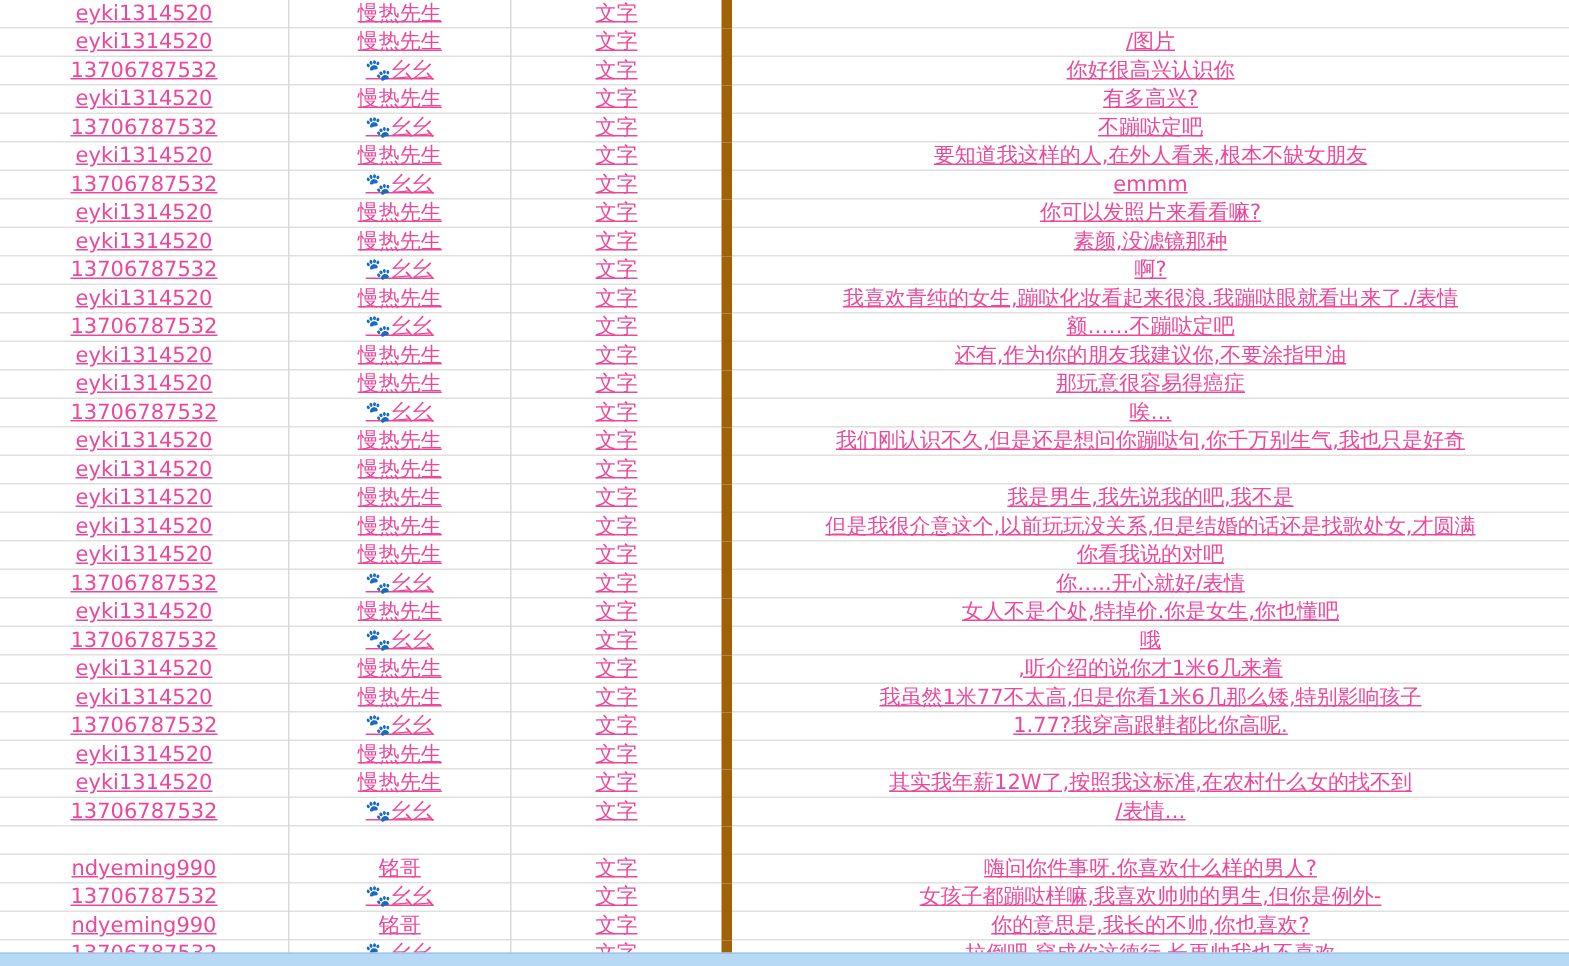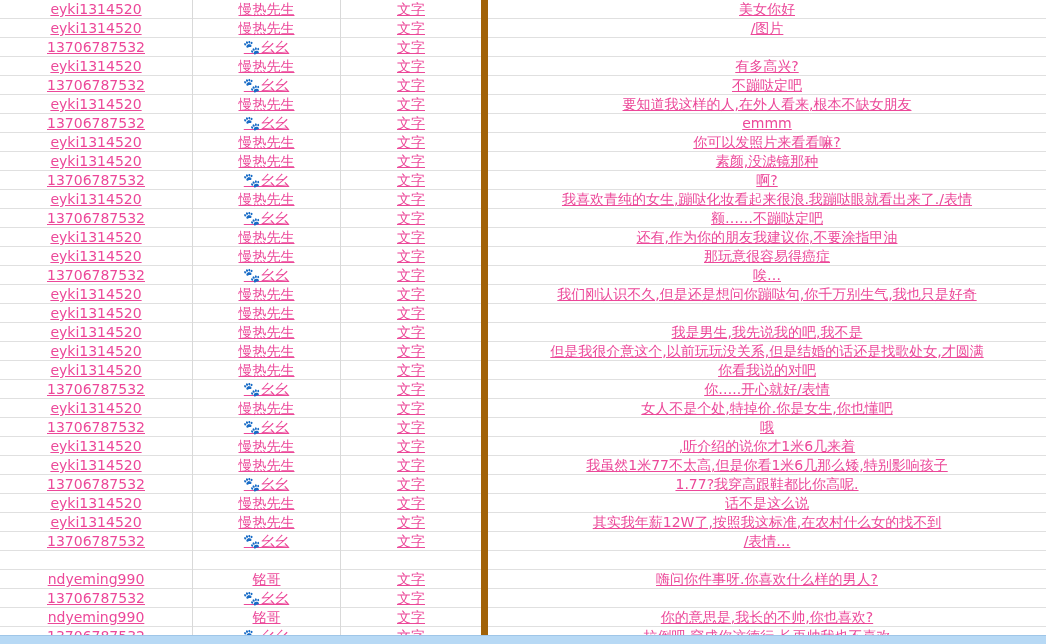--- a/index.html
+++ b/index.html
@@ -47,32 +47,32 @@
 </style>
 </head>
 <body>
 
 <div class="sheet">
   <div id="rows-container">
       <div class="row">
         <div class="cell c0">eyki1314520</div>
         <div class="cell c1">慢热先生</div>
         <div class="cell c2">文字</div>
-        <div class="cell c3">美女你好</div>
       </div>
       <div class="row">
         <div class="cell c0">eyki1314520</div>
         <div class="cell c1">慢热先生</div>
         <div class="cell c2">文字</div>
         <div class="cell c3">/图片</div>
       </div>
       <div class="row">
         <div class="cell c0">13706787532</div>
         <div class="cell c1">🐾幺幺</div>
         <div class="cell c2">文字</div>
+        <div class="cell c3">你好很高兴认识你</div>
       </div>
       <div class="row">
         <div class="cell c0">eyki1314520</div>
         <div class="cell c1">慢热先生</div>
         <div class="cell c2">文字</div>
         <div class="cell c3">有多高兴?</div>
       </div>
       <div class="row">
         <div class="cell c0">13706787532</div>
         <div class="cell c1">🐾幺幺</div>
@@ -201,21 +201,20 @@
       <div class="row">
         <div class="cell c0">13706787532</div>
         <div class="cell c1">🐾幺幺</div>
         <div class="cell c2">文字</div>
         <div class="cell c3">1.77?我穿高跟鞋都比你高呢.</div>
       </div>
       <div class="row">
         <div class="cell c0">eyki1314520</div>
         <div class="cell c1">慢热先生</div>
         <div class="cell c2">文字</div>
-        <div class="cell c3">话不是这么说</div>
       </div>
       <div class="row">
         <div class="cell c0">eyki1314520</div>
         <div class="cell c1">慢热先生</div>
         <div class="cell c2">文字</div>
         <div class="cell c3">其实我年薪12W了,按照我这标准,在农村什么女的找不到</div>
       </div>
       <div class="row">
         <div class="cell c0">13706787532</div>
         <div class="cell c1">🐾幺幺</div>
@@ -231,20 +230,21 @@
       <div class="row">
         <div class="cell c0">ndyeming990</div>
         <div class="cell c1">铭哥</div>
         <div class="cell c2">文字</div>
         <div class="cell c3">嗨问你件事呀.你喜欢什么样的男人?</div>
       </div>
       <div class="row">
         <div class="cell c0">13706787532</div>
         <div class="cell c1">🐾幺幺</div>
         <div class="cell c2">文字</div>
+        <div class="cell c3">女孩子都蹦哒样嘛,我喜欢帅帅的男生,但你是例外-</div>
       </div>
       <div class="row">
         <div class="cell c0">ndyeming990</div>
         <div class="cell c1">铭哥</div>
         <div class="cell c2">文字</div>
         <div class="cell c3">你的意思是,我长的不帅,你也喜欢?</div>
       </div>
       <div class="row">
         <div class="cell c0">13706787532</div>
         <div class="cell c1">🐾幺幺</div>

